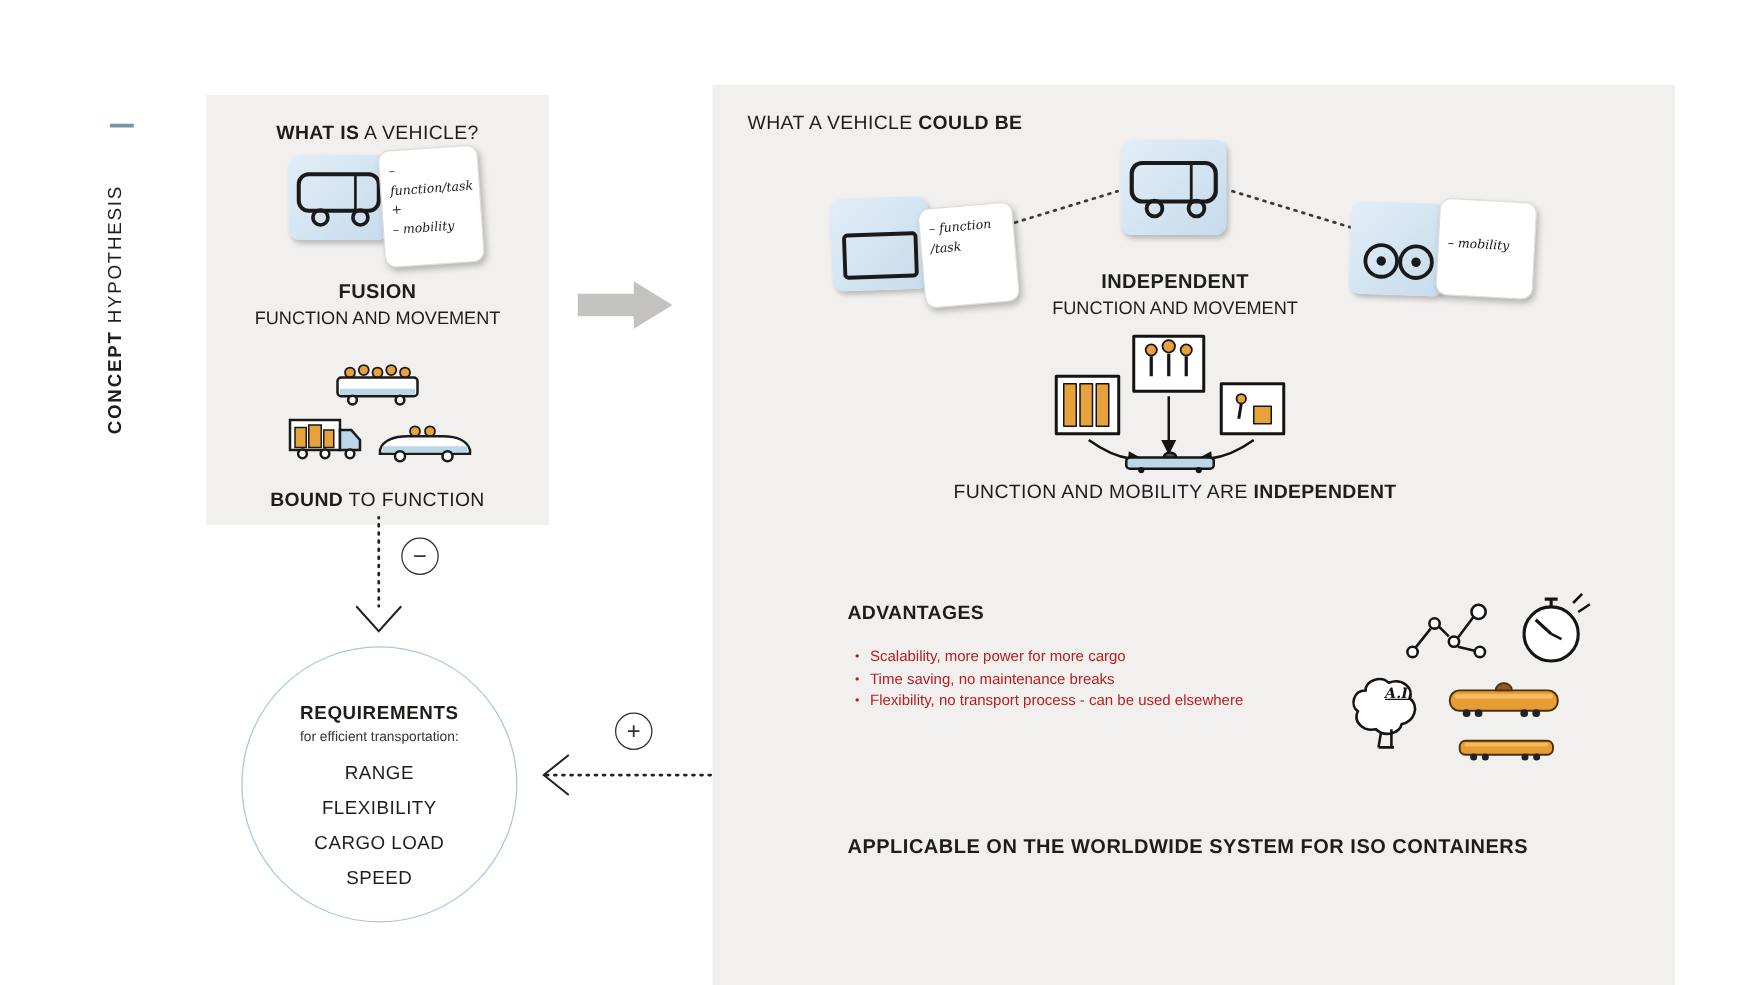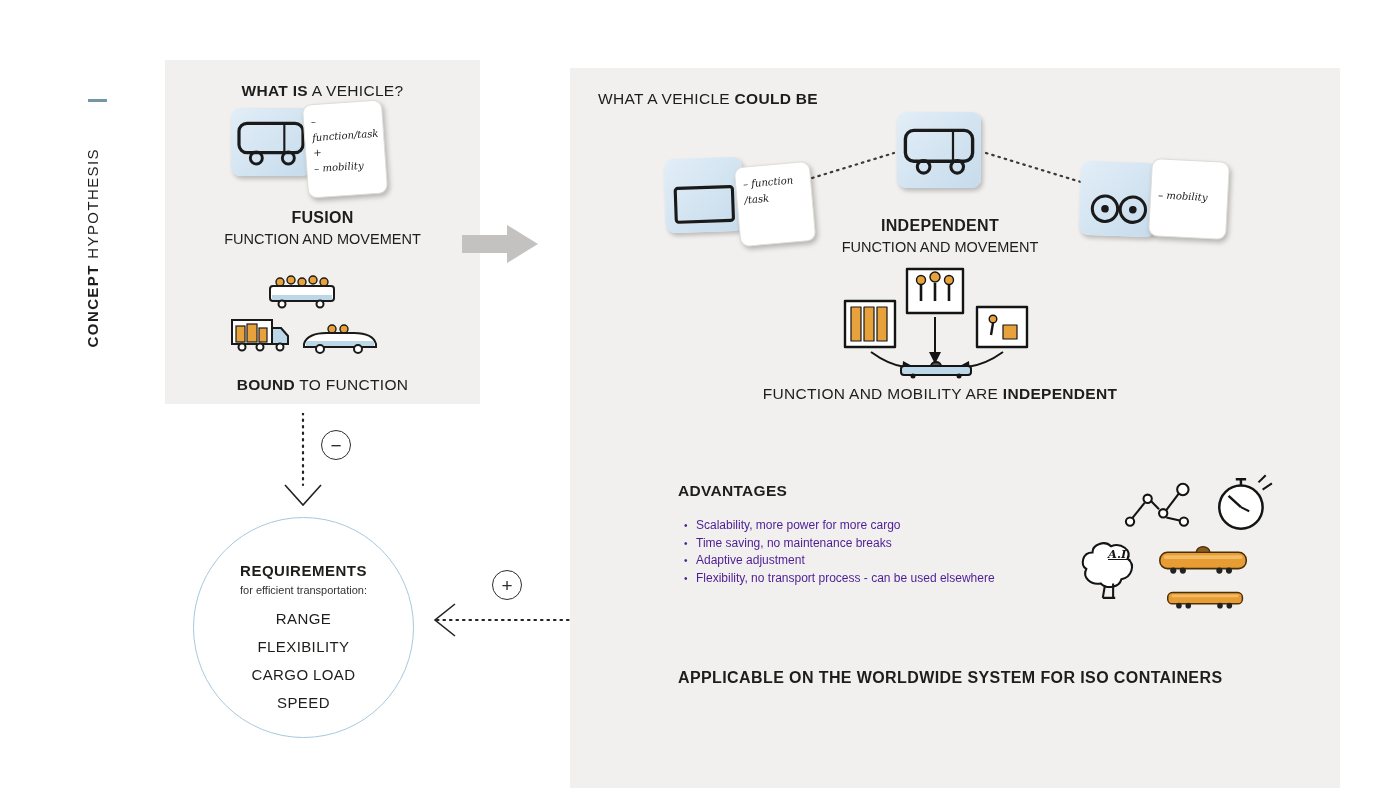--- a/index.html
+++ b/index.html
@@ -1,42 +1,42 @@
 <!DOCTYPE html>
 <html><head>
 <meta charset="utf-8">
 <style>
   * { margin:0; padding:0; box-sizing:border-box; }
   html,body { background:#ffffff; }
   body { font-family:"Liberation Sans", sans-serif; color:#1d1d1b; }
   #canvas { position:relative; width:1400px; height:788px; background:#fff; overflow:hidden; }
   .abs { position:absolute; }
   .panel { position:absolute; background:#f1f0ee; }
-  #left-panel { left:165px; top:60px; width:315px; height:344px; }
+  #left-panel { left:165px; top:76px; width:274px; height:344px; }
   #right-panel { left:570px; top:68px; width:770px; height:776px; }
 
   .center-line { position:absolute; left:0; right:0; text-align:center; }
   .t15 { font-size:15.5px; letter-spacing:.3px; }
   .t16 { font-size:16px; letter-spacing:.3px; }
   b, .b { font-weight:bold; }
 
   
   #vertical-label { position:absolute; left:84px; top:148px; writing-mode:vertical-rl;
     transform:rotate(180deg); font-size:15px; letter-spacing:1.4px; white-space:nowrap; color:#1d1d1b; }
   #accent-dash { position:absolute; left:88px; top:99px; width:19px; height:3px; background:#7596a8; }
 
   
   .card { position:absolute; border-radius:9px; }
   .card.blue { background:linear-gradient(135deg,#e2eef7 0%,#c6dbec 100%); box-shadow:2px 3px 4px rgba(0,0,0,.22); }
   .card.note { background:#ffffff; border:1px solid #e0ddd8; box-shadow:2px 3px 5px rgba(0,0,0,.25); }
   .hand { font-family:"DejaVu Serif", serif; font-style:italic; font-size:10px; line-height:1.55;
     color:#17171a; white-space:pre-line; padding:9px 7px; }
 
   
-  ul.adv { list-style:none; font-size:12px; line-height:17.5px; color:#4c1d95; }
+  ul.adv { list-style:none; font-size:12px; line-height:17.5px; color:#b91c1c; }
   ul.adv li { position:relative; padding-left:14px; }
   ul.adv li::before { content:"•"; position:absolute; left:2px; top:0; font-size:10px; }
 
   
   .op-circle { position:absolute; width:30px; height:30px; border-radius:50%; background:#fff;
     border:1.6px solid #2e2e2e; display:flex; align-items:center; justify-content:center;
     font-size:19px; color:#2e2e2e; line-height:1; }
 
   
   #req-circle { position:absolute; left:193px; top:517px; width:221px; height:221px;
@@ -207,21 +207,20 @@
 
     <div class="abs" style="left:70px; top:317px; width:600px; text-align:center; font-size:15.5px; letter-spacing:.3px;">
       <span>FUNCTION AND MOBILITY ARE </span><b>INDEPENDENT</b>
     </div>
 
     <div class="abs t15 b" style="left:108px; top:414px;">ADVANTAGES</div>
 
     <ul class="adv abs" style="left:112px; top:449px; width:370px;">
       <li>Scalability, more power for more cargo</li>
       <li>Time saving, no maintenance breaks</li>
-      <li>Adaptive adjustment</li>
       <li>Flexibility, no transport process - can be used elsewhere</li>
     </ul>
 
     <svg class="abs" viewBox="0 0 72 56" style="left:550px; top:408px; width:76px; height:58px;">
       <g stroke="#141414" stroke-width="2" fill="#fff">
         <path d="M11,41 L23,26" fill="none"></path>
         <path d="M29,24 L37,32" fill="none"></path>
         <path d="M44,33 L56,17" fill="none"></path>
         <path d="M44,40 L57,43" fill="none"></path>
         <circle cx="9" cy="44" r="4"></circle>

